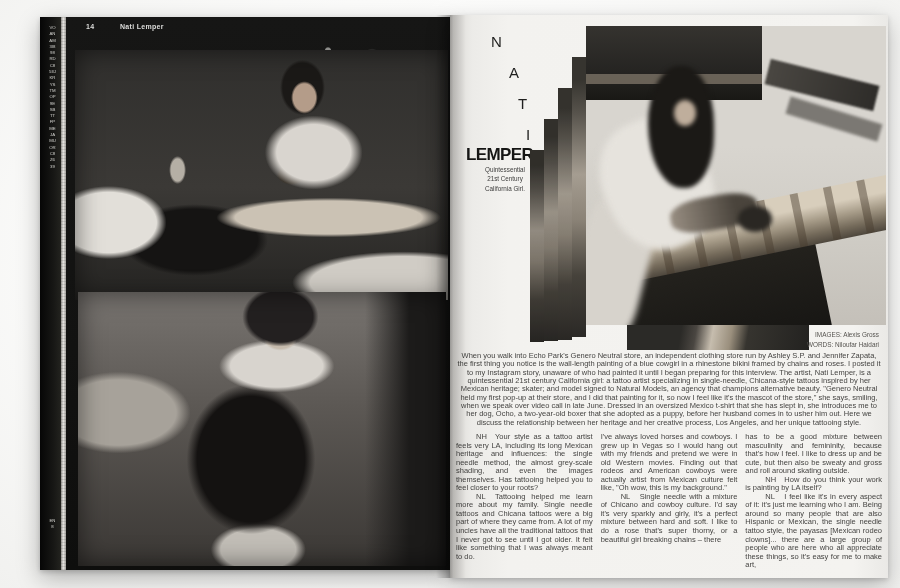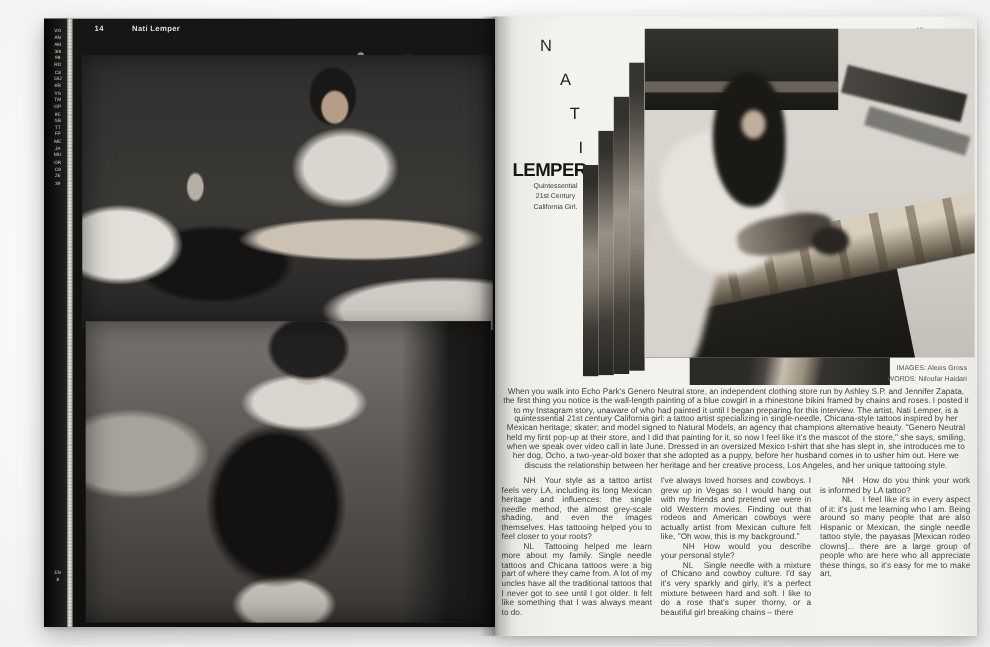--- a/index.html
+++ b/index.html
@@ -210,29 +210,29 @@
         </div>
         <div class="qa-block">
           <span class="speaker">NL</span><span class="qa-text">Tattooing helped me learn more about my family. Single needle tattoos and Chicana tattoos were a big part of where they came from. A lot of my uncles have all the traditional tattoos that I never got to see until I got older. It felt like something that I was always meant to do.</span>
         </div>
       </div>
       <div class="qa-col">
         <div class="qa-block">
           <span class="qa-text">I've always loved horses and cowboys. I grew up in Vegas so I would hang out with my friends and pretend we were in old Western movies. Finding out that rodeos and American cowboys were actually artist from Mexican culture felt like, "Oh wow, this is my background."</span>
         </div>
         <div class="qa-block">
-          <span class="speaker">NH</span><span class="qa-text">How would you describe your personal style?</span>
-        </div>
-        <div class="qa-block">
           <span class="speaker">NL</span><span class="qa-text">Single needle with a mixture of Chicano and cowboy culture. I'd say it's very sparkly and girly, it's a perfect mixture between hard and soft. I like to do a rose that's super thorny, or a beautiful girl breaking chains – there</span>
         </div>
       </div>
       <div class="qa-col">
         <div class="qa-block">
-          <span class="speaker">NH</span><span class="qa-text">How do you think your work is informed by LA tattoo?</span>
+          <span class="qa-text">has to be a good mixture between masculinity and femininity, because that's how I feel. I like to dress up and be cute, but then also be sweaty and gross and roll around skating outside.</span>
+        </div>
+        <div class="qa-block">
+          <span class="speaker">NH</span><span class="qa-text">How do you think your work is painting by LA itself?</span>
         </div>
         <div class="qa-block">
           <span class="speaker">NL</span><span class="qa-text">I feel like it's in every aspect of it: it's just me learning who I am. Being around so many people that are also Hispanic or Mexican, the single needle tattoo style, the payasas [Mexican rodeo clowns]... there are a large group of people who are here who all appreciate these things, so it's easy for me to make art,</span>
         </div>
       </div>
     </div>
   </div>
 
   <div class="gutter"></div>
 </div>

